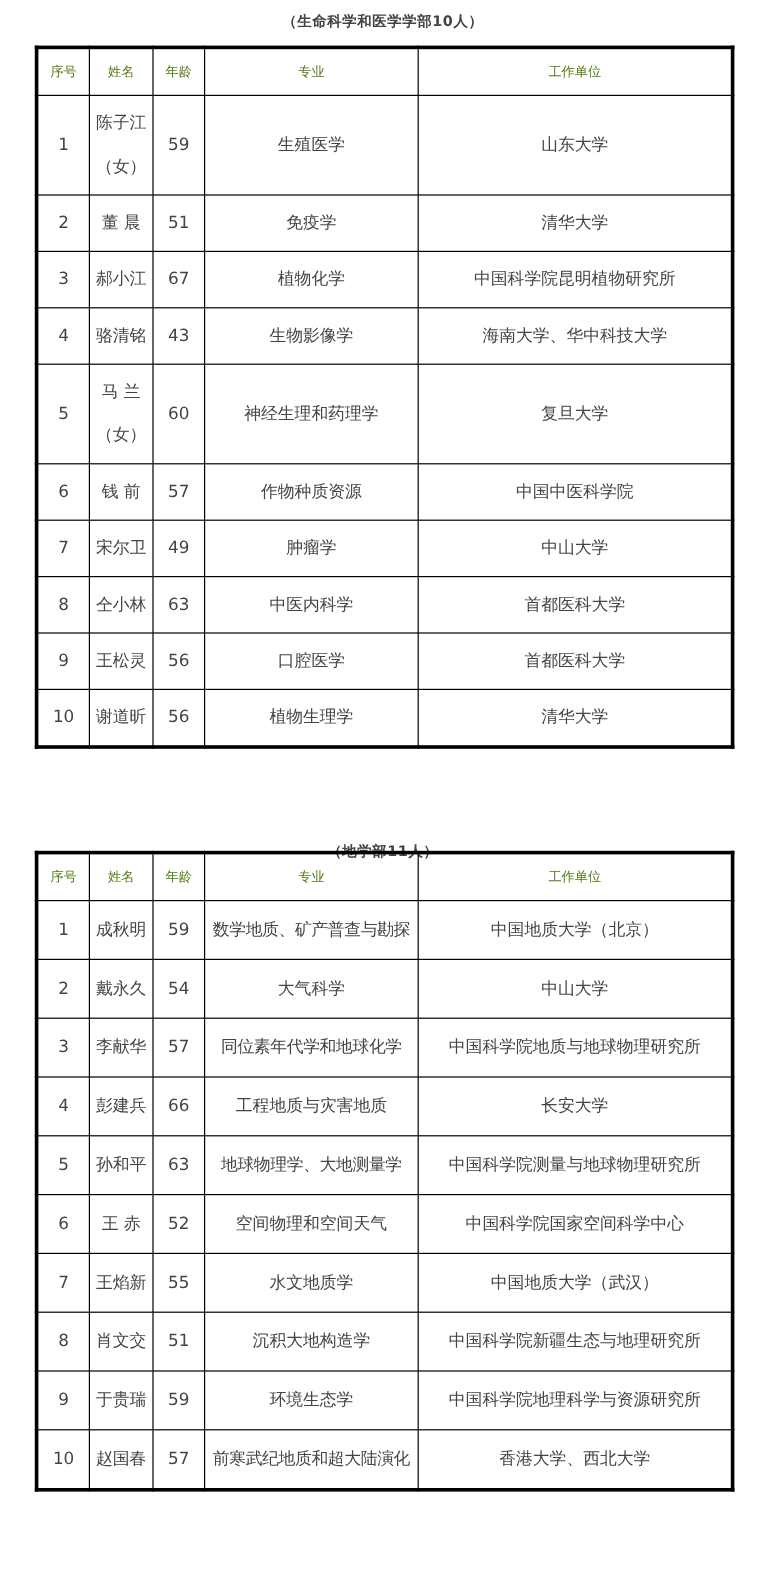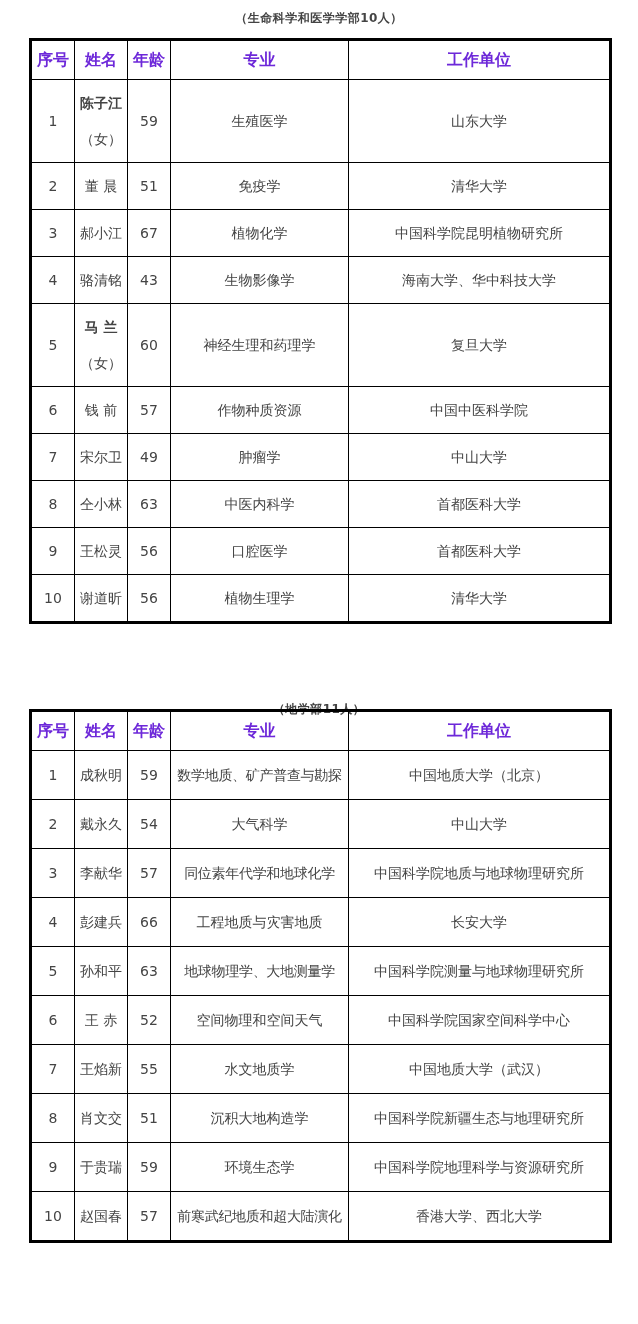--- a/index.html
+++ b/index.html
@@ -43,37 +43,37 @@
   table.roster th,
   table.roster td {
     border: 1.5px solid #000;
     text-align: center;
     vertical-align: middle;
     padding: 0 2px;
     color: #444;
     line-height: 1.2;
   }
   table.roster th {
-    font-weight: bold;
-    font-size: 16px;
+    font-weight: normal;
+    font-size: 11px;
     height: 38px;
-    color: #6d28d9;
+    color: #4d7c0f;
   }
   table.roster td { font-size: 14px; }
   col.c-no   { width: 44px; }
   col.c-name { width: 53px; }
   col.c-age  { width: 43px; }
   col.c-major{ width: 178px; }
   col.c-unit { width: auto; }
 
   #table1 tr.r-normal td { height: 46px; }
   #table1 tr.r-tall td { height: 82px; }
   #table2 tr.r-normal td { height: 48px; }
 
-  .name-main { display: block; line-height: 36px; font-weight: bold; }
+  .name-main { display: block; line-height: 36px; }
   .name-note { display: block; line-height: 36px; }
   .major-small { font-size: 13.5px; white-space: nowrap; letter-spacing: -0.3px; }
 </style>
 </head>
 <body>
 
 <div id="title1" class="section-title">（生命科学和医学学部10人）</div>
 
 <table id="table1" class="roster">
   <colgroup>

